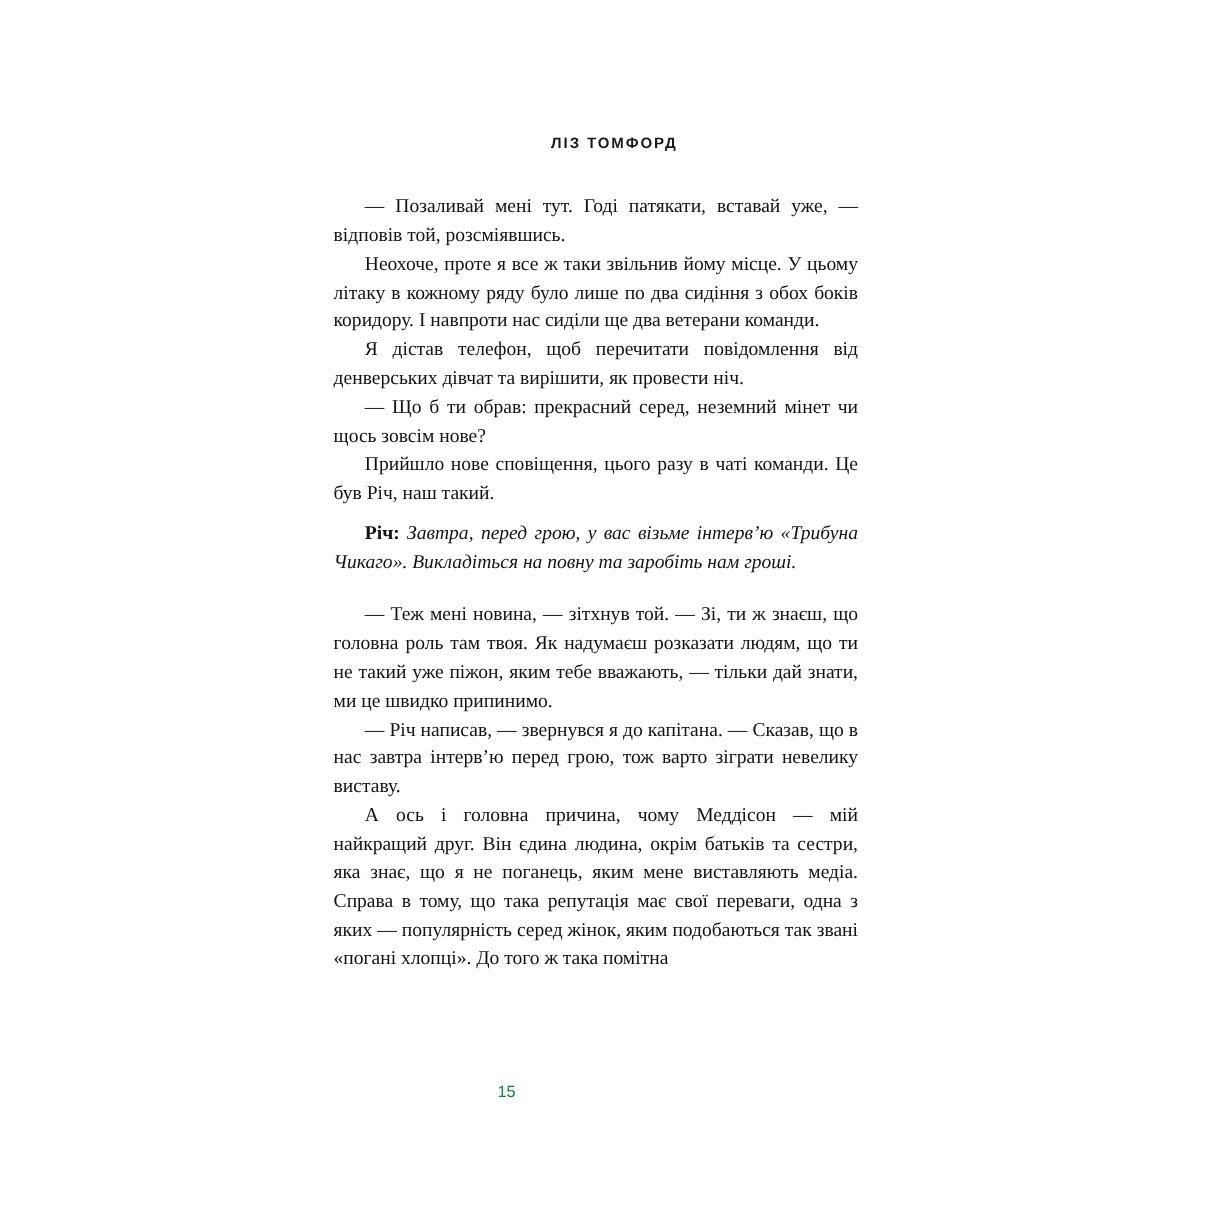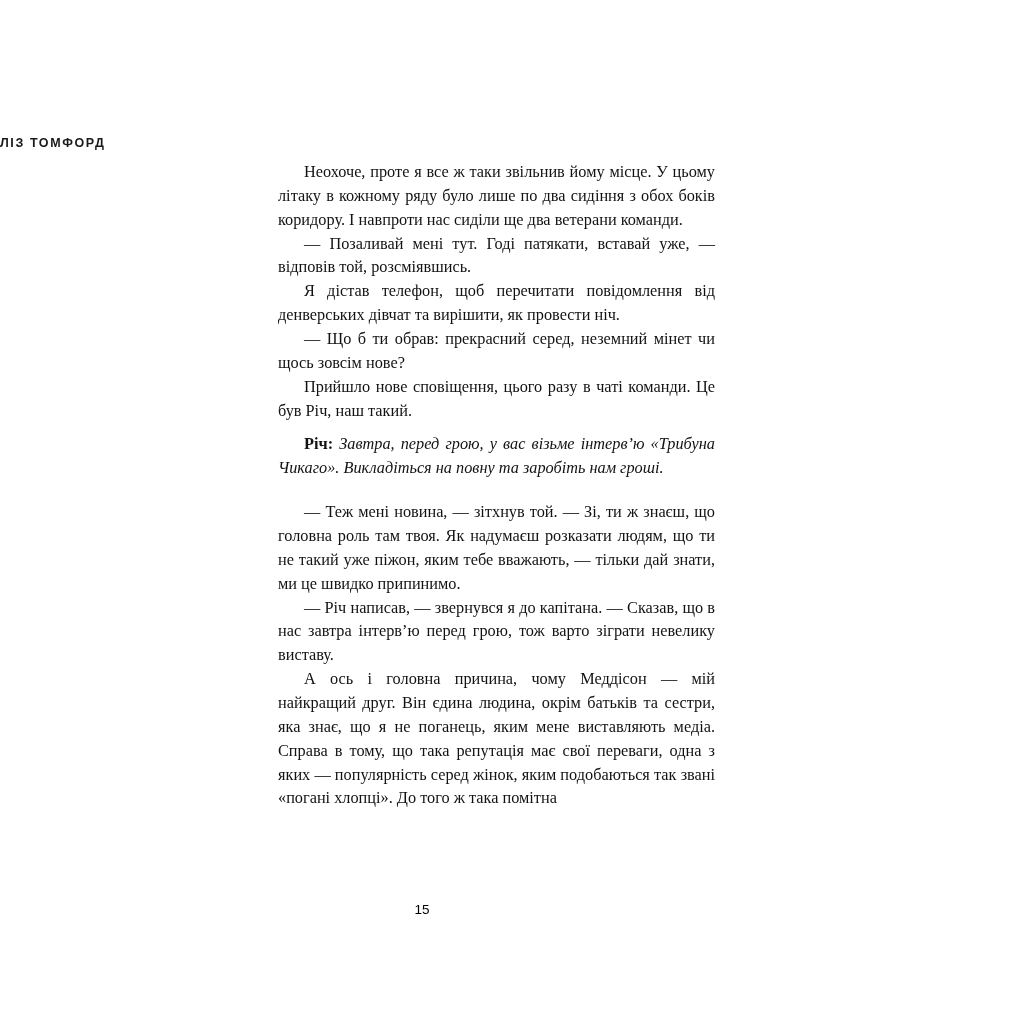--- a/index.html
+++ b/index.html
@@ -18,23 +18,24 @@
   .page {
     position: absolute;
     left: 0;
     top: 0;
     width: 1024px;
     height: 1024px;
     background: #ffffff;
   }
   .running-head {
     position: absolute;
-    top: 136px;
+    top: 112px;
     left: 0;
     width: 1024px;
+    text-align: center;
     font-family: "Liberation Sans", "DejaVu Sans", sans-serif;
     font-size: 12.5px;
     letter-spacing: 1.6px;
     font-weight: 700;
     color: #1a1a1a;
   }
   .text-block {
     position: absolute;
     top: 160px;
     left: 278px;
@@ -61,33 +62,33 @@
     font-weight: 700;
   }
   .folio {
     position: absolute;
     top: 902px;
     left: 0;
     width: 844px;
     text-align: center;
     font-family: "Liberation Sans", "DejaVu Sans", sans-serif;
     font-size: 13.5px;
-    color: #000000;
+    color: #15803d;
   }
 </style>
 </head>
 <body>
 
 <div class="page">
 
   <div class="running-head">ЛІЗ ТОМФОРД</div>
 
   <div class="text-block">
+    <p>— Позаливай мені тут. Годі патякати, вставай уже, — відповів той, розсміявшись.</p>
     <p>Неохоче, проте я все ж таки звільнив йому місце. У цьому літаку в кожному ряду було лише по два сидіння з обох боків коридору. І навпроти нас сиділи ще два ветерани команди.</p>
-    <p>— Позаливай мені тут. Годі патякати, вставай уже, — відповів той, розсміявшись.</p>
     <p>Я дістав телефон, щоб перечитати повідомлення від денверських дівчат та вирішити, як провести ніч.</p>
     <p>— Що б ти обрав: прекрасний серед, неземний мінет чи щось зовсім нове?</p>
     <p>Прийшло нове сповіщення, цього разу в чаті команди. Це був Річ, наш такий.</p>
     <p class="msg"><span class="sender">Річ:</span><span> Завтра, перед грою, у вас візьме інтерв’ю «Трибуна Чикаго». Викладіться на повну та заробіть нам гроші.</span></p>
     <p>— Теж мені новина, — зітхнув той. — Зі, ти ж знаєш, що головна роль там твоя. Як надумаєш розказати людям, що ти не такий уже піжон, яким тебе вважають, — тільки дай знати, ми це швидко припинимо.</p>
     <p>— Річ написав, — звернувся я до капітана. — Сказав, що в нас завтра інтерв’ю перед грою, тож варто зіграти невелику виставу.</p>
     <p>А ось і головна причина, чому Меддісон — мій найкращий друг. Він єдина людина, окрім батьків та сестри, яка знає, що я не поганець, яким мене виставляють медіа. Справа в тому, що така репутація має свої переваги, одна з яких — популярність серед жінок, яким подобаються так звані «погані хлопці». До того ж така помітна</p>
   </div>
 
   <div class="folio">15</div>

